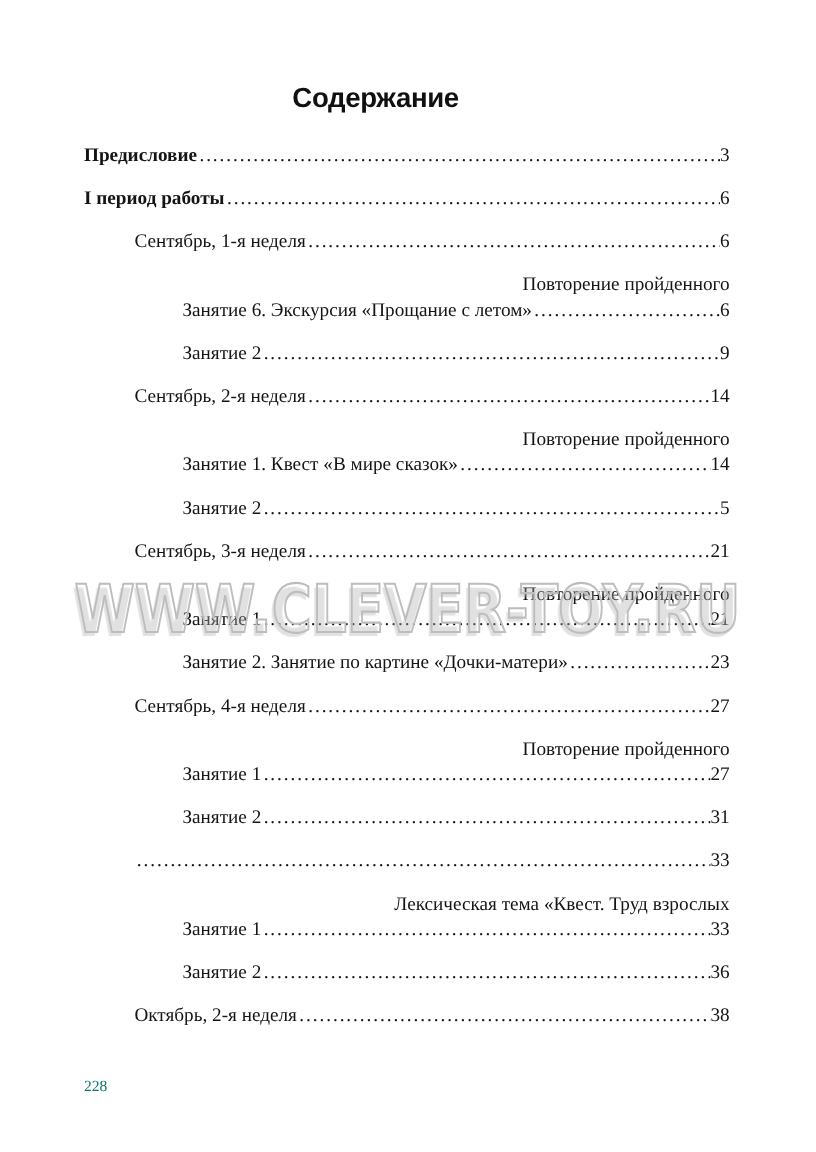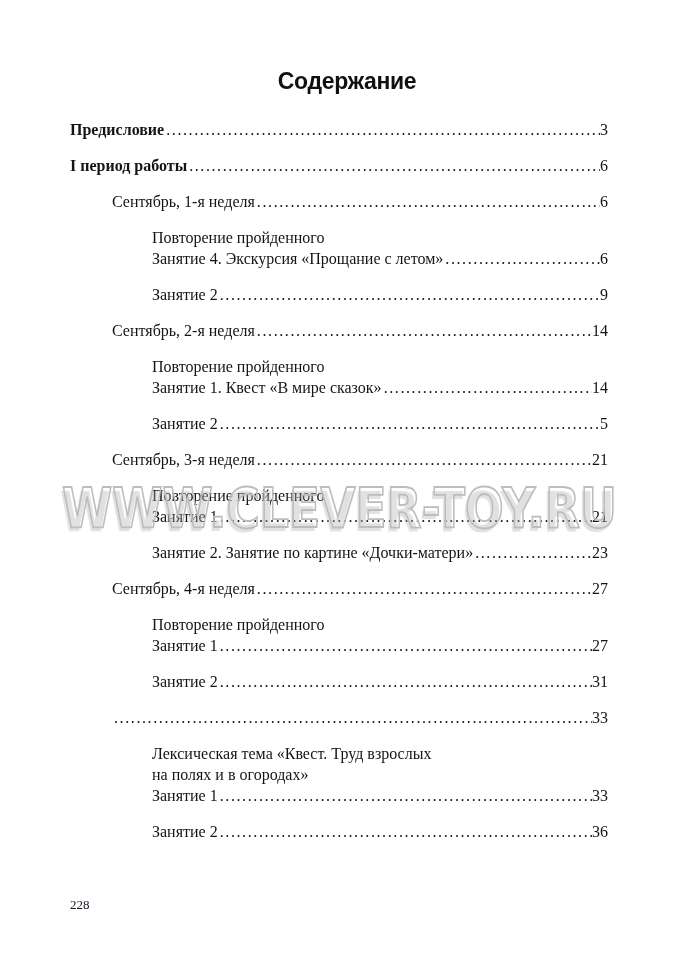--- a/index.html
+++ b/index.html
@@ -20,29 +20,29 @@
     position: absolute;
     top: 68px;
     left: 0;
     width: 626px;
     text-align: center;
     font-family: "Liberation Sans", sans-serif;
     font-weight: bold;
     font-size: 23px;
     letter-spacing: -0.3px;
     color: #101010;
-    margin-left: 34px;
   }
   .toc {
     position: absolute;
     left: 70px;
     right: 72px;
     top: 119px;
     font-size: 16px;
     line-height: 21px;
+    text-align: right;
   }
   .entry {
     margin-bottom: 15px;
   }
   .entry.level-1 { padding-left: 42px; }
   .entry.level-2 { padding-left: 82px; }
   .entry.bold .txt,
   .entry.bold .line { font-weight: bold; }
   .row {
     display: flex;
@@ -83,21 +83,21 @@
     text-shadow: -3px 4px 1px rgba(175,175,175,0.38);
     transform: scale(0.76, 0.92);
     transform-origin: left center;
     letter-spacing: 0px;
   }
   .folio {
     position: absolute;
     left: 70px;
     top: 897px;
     font-size: 13px;
-    color: #0f172a;
+    color: #0f766e;
   }
 </style>
 </head>
 <body>
 
 <div class="page">
 
   <div class="title">Содержание</div>
 
   <div class="toc">
@@ -118,21 +118,21 @@
       <div class="entry level-1">
     <div class="row">
       <span class="txt">Сентябрь, 1-я неделя</span>
       <span class="dots"></span>
       <span class="pg">6</span>
     </div>
   </div>
       <div class="entry level-2">
     <div class="line">Повторение пройденного</div>
         <div class="row">
-      <span class="txt">Занятие 4. Экскурсия «Прощание с летом»</span>
+      <span class="txt">Занятие 6. Экскурсия «Прощание с летом»</span>
       <span class="dots"></span>
       <span class="pg">6</span>
     </div>
   </div>
       <div class="entry level-2">
     <div class="row">
       <span class="txt">Занятие 2</span>
       <span class="dots"></span>
       <span class="pg">9</span>
     </div>
@@ -204,32 +204,38 @@
     </div>
   </div>
       <div class="entry level-1">
     <div class="row">
       <span class="dots"></span>
       <span class="pg">33</span>
     </div>
   </div>
       <div class="entry level-2">
     <div class="line">Лексическая тема «Квест. Труд взрослых</div>
-        <div class="line">на полях и в огородах»</div>
         <div class="row">
       <span class="txt">Занятие 1</span>
       <span class="dots"></span>
       <span class="pg">33</span>
     </div>
   </div>
       <div class="entry level-2">
     <div class="row">
       <span class="txt">Занятие 2</span>
       <span class="dots"></span>
       <span class="pg">36</span>
+    </div>
+  </div>
+      <div class="entry level-1">
+    <div class="row">
+      <span class="txt">Октябрь, 2-я неделя</span>
+      <span class="dots"></span>
+      <span class="pg">38</span>
     </div>
   </div>
     </div>
 
   <div class="watermark">
     <span>WWW.CLEVER-TOY.RU</span>
   </div>
 
   <div class="folio">228</div>
 </div>

